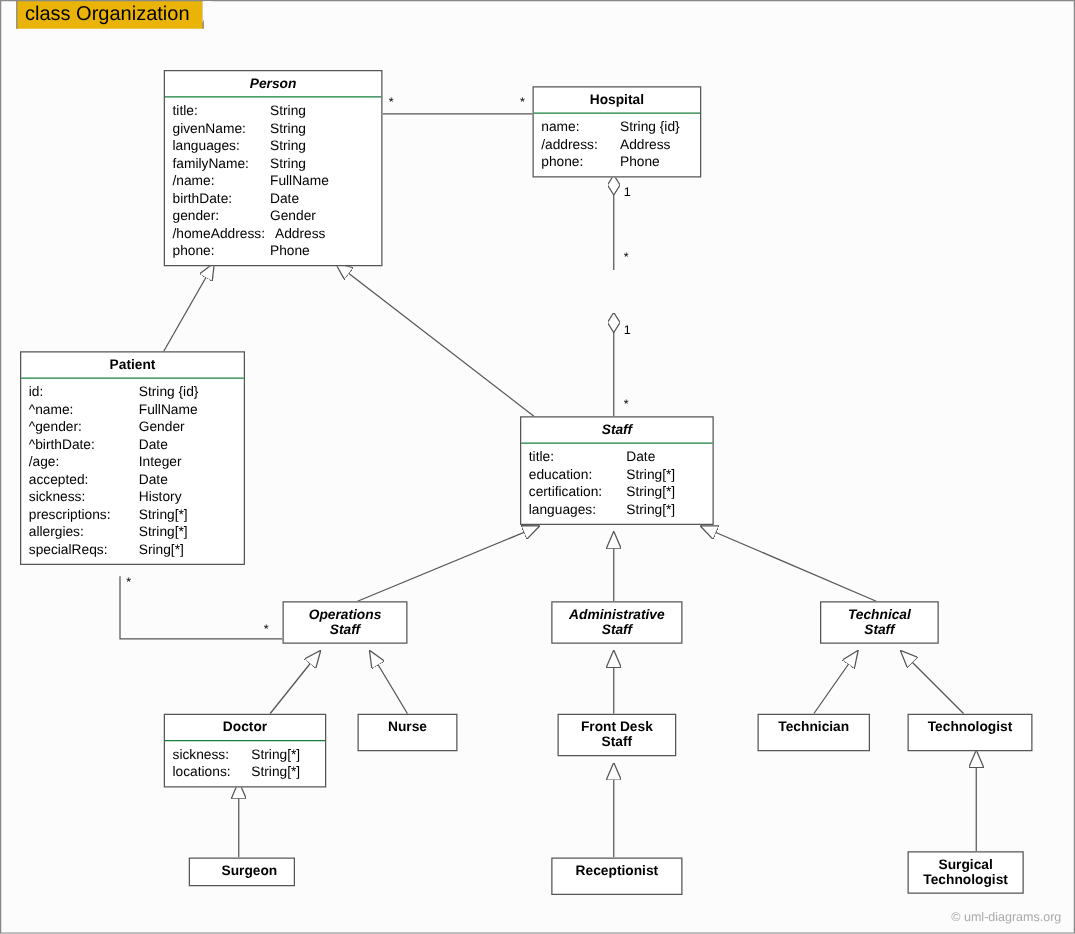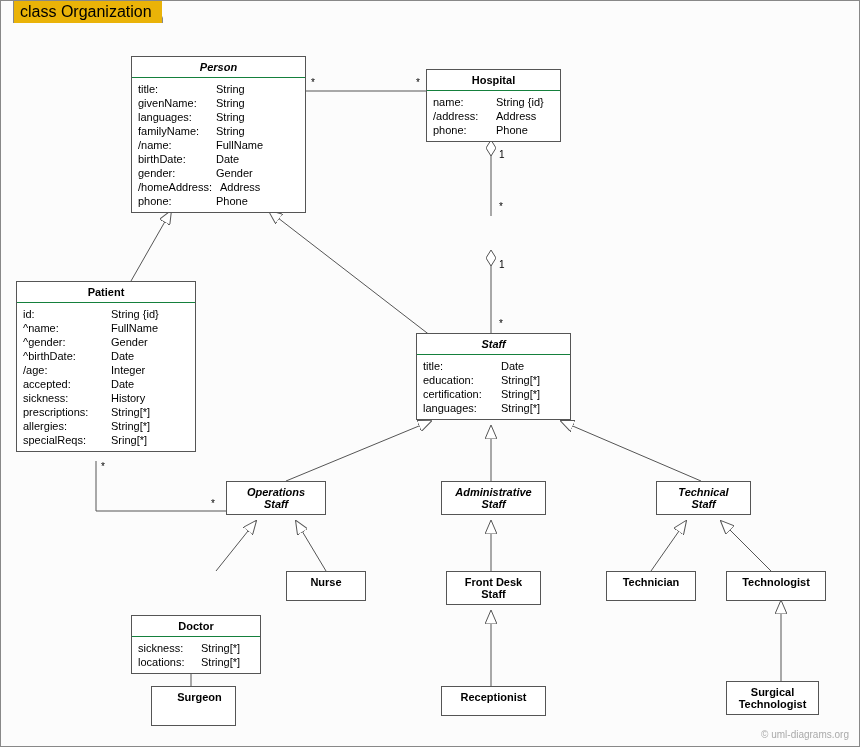--- a/index.html
+++ b/index.html
@@ -298,21 +298,21 @@
     </div>
   </div>
 
   <div class="class-box" style="left:655px;top:480px;width:95px;">
     <div class="class-title" style="border-bottom:none">
       <div>Technical</div>
       <div>Staff</div>
     </div>
   </div>
 
-  <div class="class-box" style="left:130px;top:570px;width:130px;margin-top:44px;">
+  <div class="class-box" style="left:130px;top:570px;width:130px;">
     <div class="class-title plain">Doctor</div>
     <div class="class-body">
       <div class="attr-row">
           <span class="attr-name" style="min-width:55px">sickness:</span>
           <span class="attr-type">String[*]</span>
         </div>
       <div class="attr-row">
           <span class="attr-name" style="min-width:55px">locations:</span>
           <span class="attr-type">String[*]</span>
         </div>
@@ -331,21 +331,21 @@
   </div>
 
   <div class="class-box" style="left:605px;top:570px;width:90px;height:30px;">
     <div class="class-title plain" style="border-bottom:none">Technician</div>
   </div>
 
   <div class="class-box" style="left:725px;top:570px;width:100px;height:30px;">
     <div class="class-title plain" style="border-bottom:none">Technologist</div>
   </div>
 
-  <div class="class-box" style="left:150px;top:685px;width:85px;height:40px;padding-left:12px;">
+  <div class="class-box" style="left:150px;top:685px;width:85px;height:23px;padding-left:12px;">
     <div class="class-title plain" style="border-bottom:none">Surgeon</div>
   </div>
 
   <div class="class-box" style="left:440px;top:685px;width:105px;height:30px;">
     <div class="class-title plain" style="border-bottom:none">Receptionist</div>
   </div>
 
   <div class="class-box" style="left:725px;top:680px;width:93px;">
     <div class="class-title plain" style="border-bottom:none">
       <div>Surgical</div>

